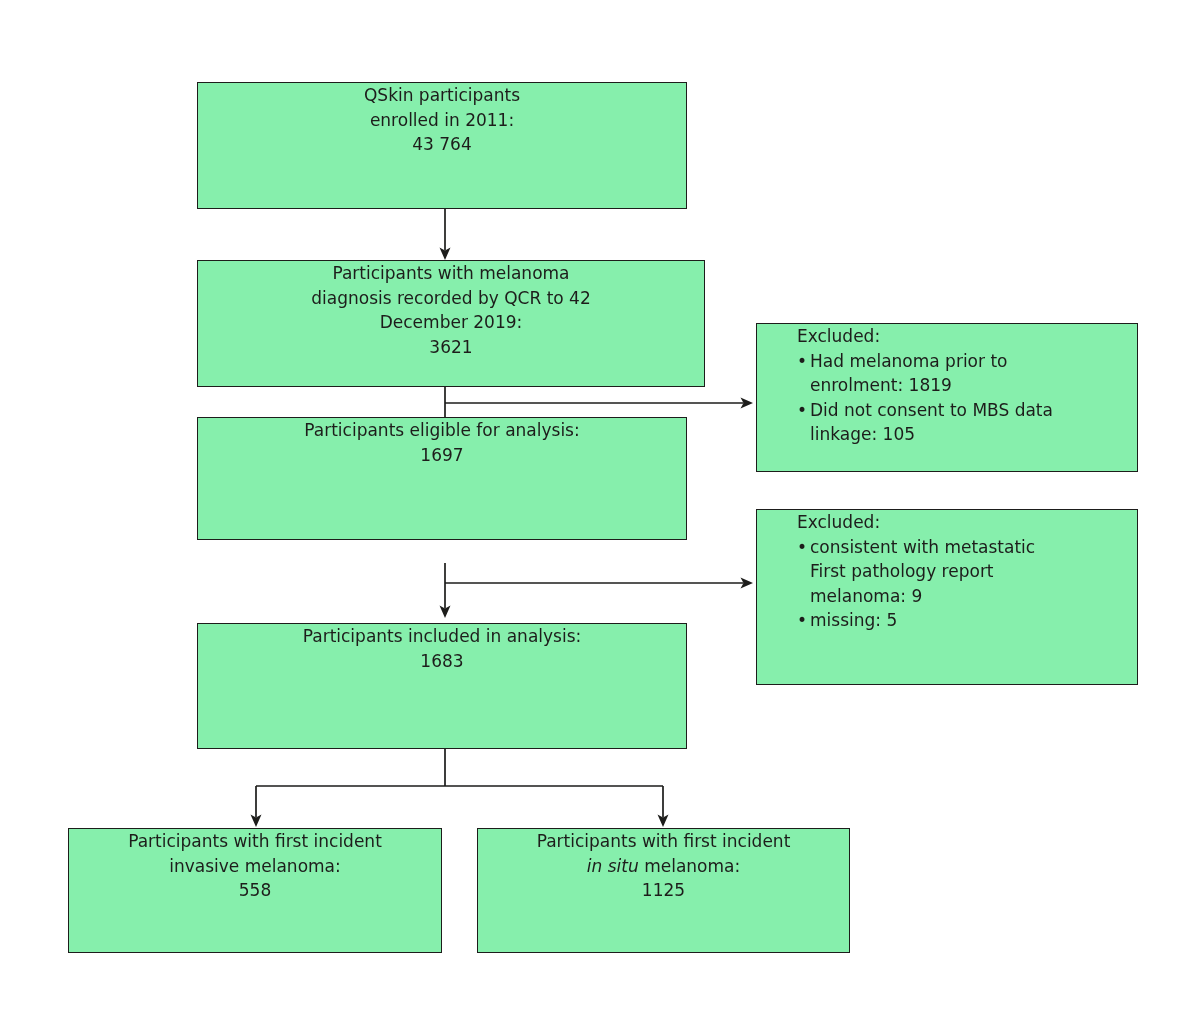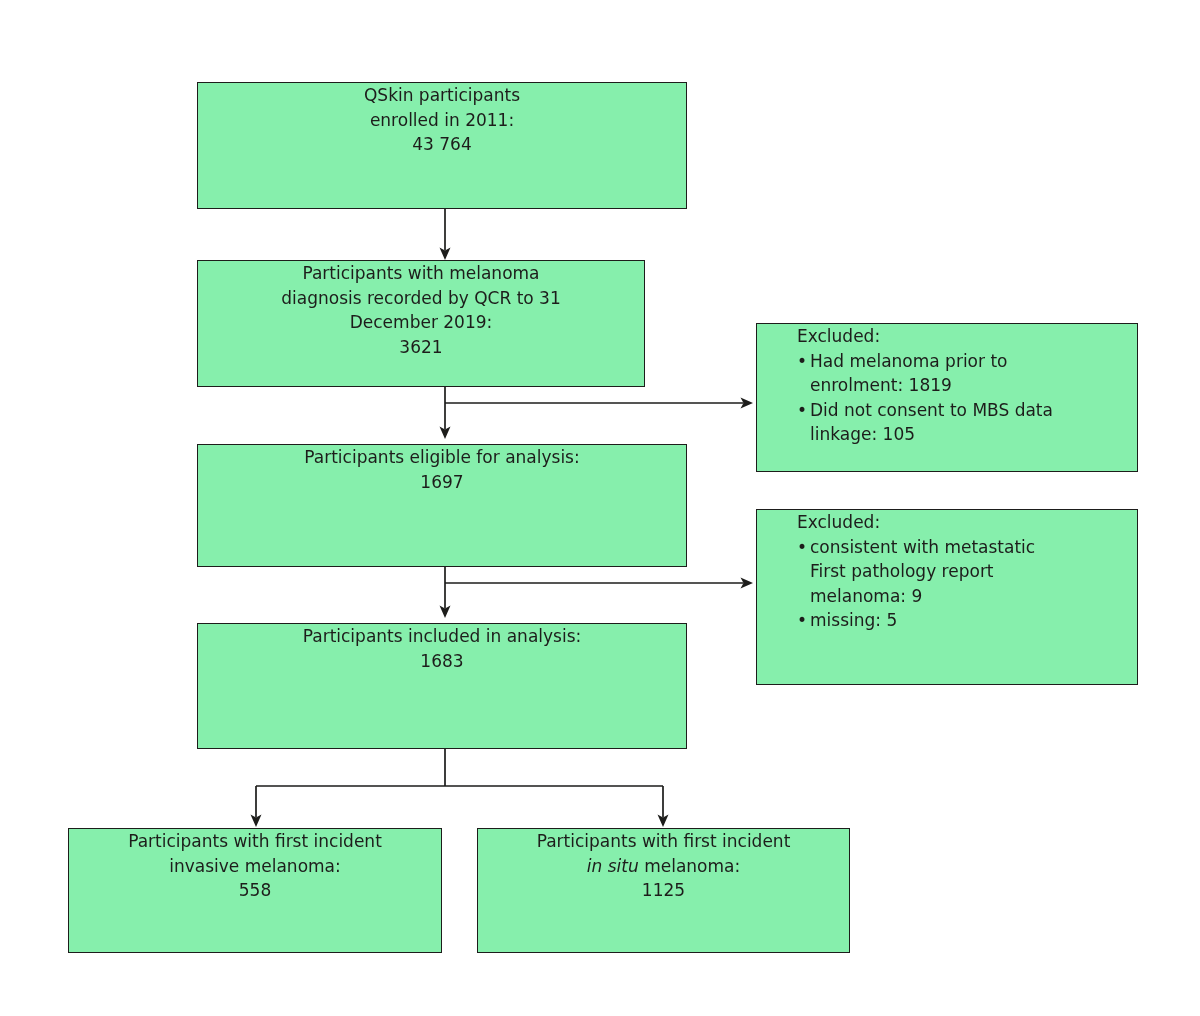--- a/index.html
+++ b/index.html
@@ -70,28 +70,28 @@
       <path class="head" d="M663 827 L657.5 814.5 L663 817.5 L668.5 814.5 Z"></path>
     </g>
   </svg>
 
   <div class="box center" style="left:197px; top:82px; width:490px; height:127px;">
     <div class="line">QSkin participants</div>
     <div class="line">enrolled in 2011:</div>
     <div class="line">43 764</div>
   </div>
 
-  <div class="box center" style="left:197px; top:260px; width:448px; height:127px;">
+  <div class="box center" style="left:197px; top:260px; width:508px; height:127px;">
     <div class="line">Participants with melanoma</div>
-    <div class="line">diagnosis recorded by QCR to 31</div>
+    <div class="line">diagnosis recorded by QCR to 42</div>
     <div class="line">December 2019:</div>
     <div class="line">3621</div>
   </div>
 
-  <div class="box center" style="left:197px; top:444px; width:490px; height:123px;">
+  <div class="box center" style="left:197px; top:417px; width:490px; height:123px;">
     <div class="line">Participants eligible for analysis:</div>
     <div class="line">1697</div>
   </div>
 
   <div class="box center" style="left:197px; top:623px; width:490px; height:126px;">
     <div class="line">Participants included in analysis:</div>
     <div class="line">1683</div>
   </div>
 
   <div class="box side" style="left:756px; top:323px; width:382px; height:149px;">

